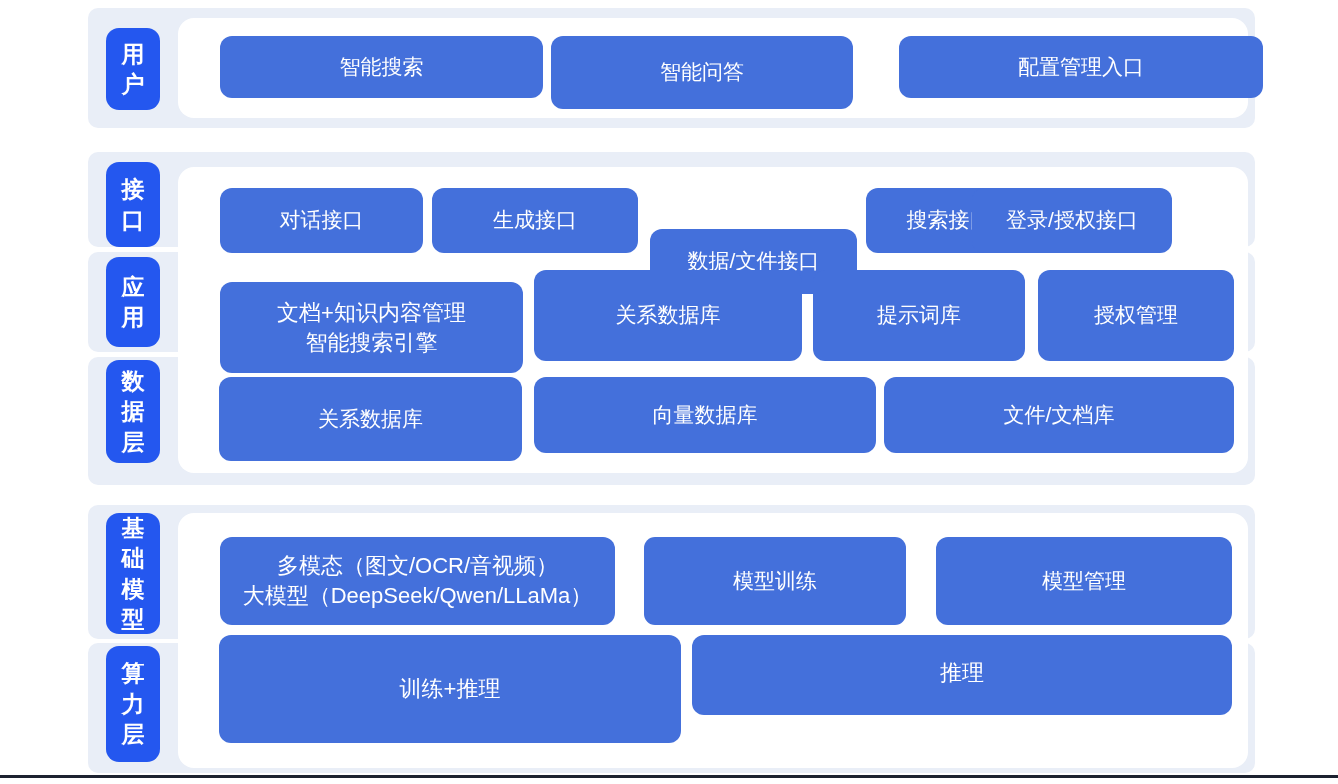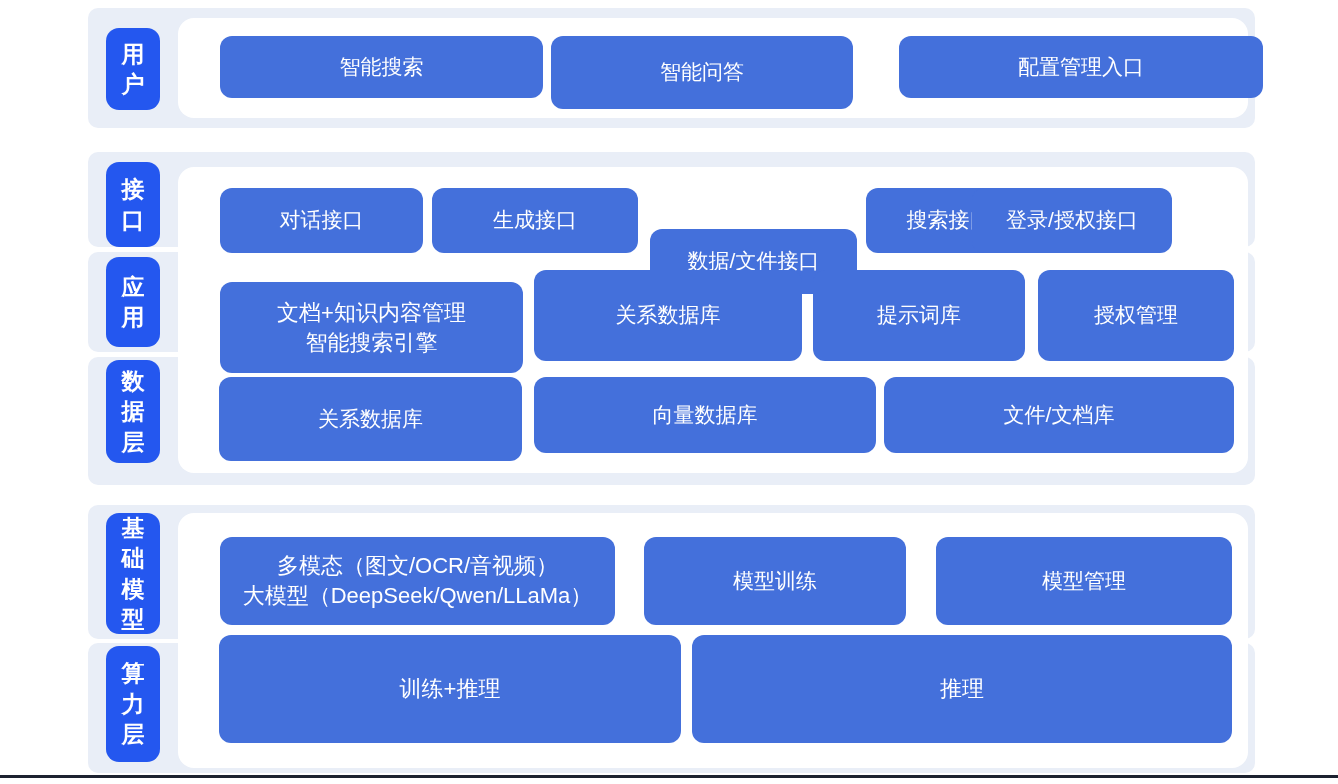--- a/index.html
+++ b/index.html
@@ -111,21 +111,21 @@
   <div class="btn" style="left:534px; top:270px; width:268px; height:91px;">关系数据库</div>
   <div class="btn" style="left:813px; top:270px; width:212px; height:91px;">提示词库</div>
   <div class="btn" style="left:1038px; top:270px; width:196px; height:91px;">授权管理</div>
 
   <div class="btn" style="left:219px; top:377px; width:303px; height:84px;">关系数据库</div>
   <div class="btn" style="left:534px; top:377px; width:342px; height:76px;">向量数据库</div>
   <div class="btn" style="left:884px; top:377px; width:350px; height:76px;">文件/文档库</div>
 
   <div class="btn btn-lg" style="left:220px; top:537px; width:395px; height:88px;">多模态（图文/OCR/音视频）
 大模型（DeepSeek/Qwen/LLaMa）</div>
-  <div class="btn" style="left:644px; top:537px; width:262px; height:88px;">模型训练</div>
+  <div class="btn" style="left:644px; top:537px; width:262px; height:88px;border-radius:11px;">模型训练</div>
   <div class="btn" style="left:936px; top:537px; width:296px; height:88px;">模型管理</div>
 
   <div class="btn btn-lg" style="left:219px; top:635px; width:462px; height:108px;">训练+推理</div>
-  <div class="btn btn-lg" style="left:692px; top:635px; width:540px; height:108px;">推理</div>
+  <div class="btn btn-lg" style="left:692px; top:635px; width:540px; height:80px;font-family:Liberation Mono, monospace;">推理</div>
 
   <div class="bottom-line"></div>
 
 </div>
 
 </body></html>

